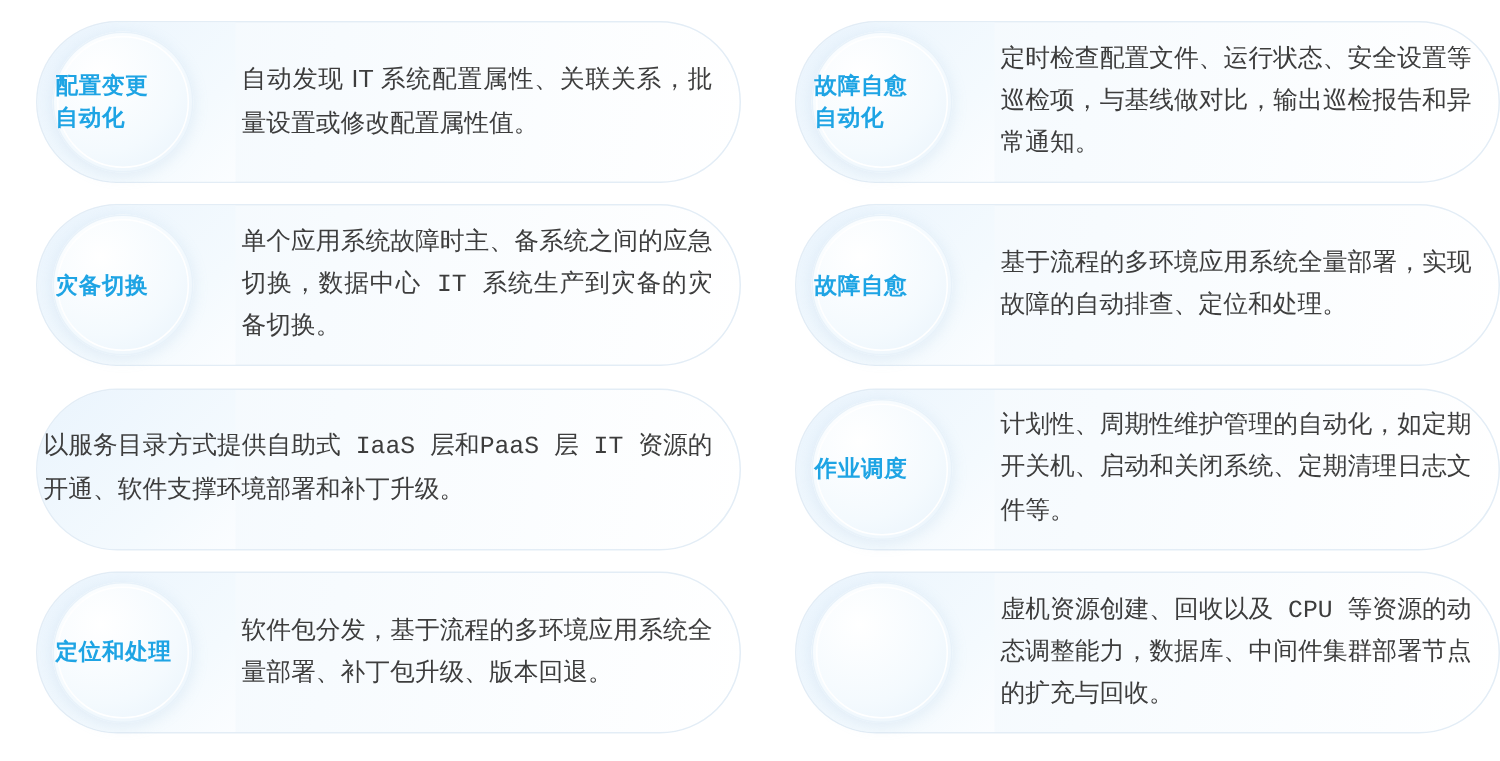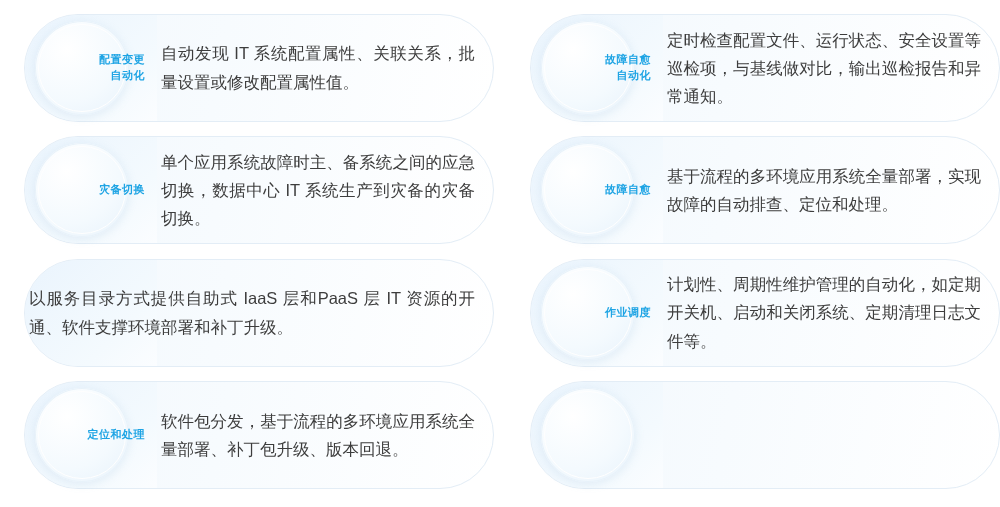--- a/index.html
+++ b/index.html
@@ -74,41 +74,42 @@
     top: 3px;
     right: 3px;
     bottom: 3px;
     border-radius: 50%;
     border: 1px solid #ffffff;
   }
   .badge-label {
     position: relative;
     z-index: 3;
     width: 108px;
-    text-align: right;
-    font-size: 11px;
+    text-align: left;
+    font-size: 15px;
     font-weight: bold;
     line-height: 1.42;
     letter-spacing: 0.5px;
     color: #1ea4e4;
     white-space: pre-line;
   }
   .desc {
     position: relative;
     z-index: 2;
     flex: 1 1 auto;
     font-size: 16.5px;
     line-height: 1.75;
     color: #3d3d3d;
     padding-left: 4px;
     text-align: justify;
     text-justify: inter-ideograph;
   }
   .desc.tight {
     line-height: 1.7;
+    font-family: Liberation Mono, monospace;
   }
 </style>
 </head>
 <body>
 
 <div class="board">
 
   <div class="card">
     <div class="badge">
       <div class="badge-ring"></div>
@@ -160,15 +161,16 @@
       <div class="badge-ring"></div>
       <div class="badge-label">定位和处理</div>
     </div>
     <div class="desc tight">软件包分发，基于流程的多环境应用系统全量部署、补丁包升级、版本回退。</div>
   </div>
 
   <div class="card">
     <div class="badge">
       <div class="badge-ring"></div>
     </div>
+    <div class="desc tight">虚机资源创建、回收以及 CPU 等资源的动态调整能力，数据库、中间件集群部署节点的扩充与回收。</div>
   </div>
 
 </div>
 
 </body></html>

